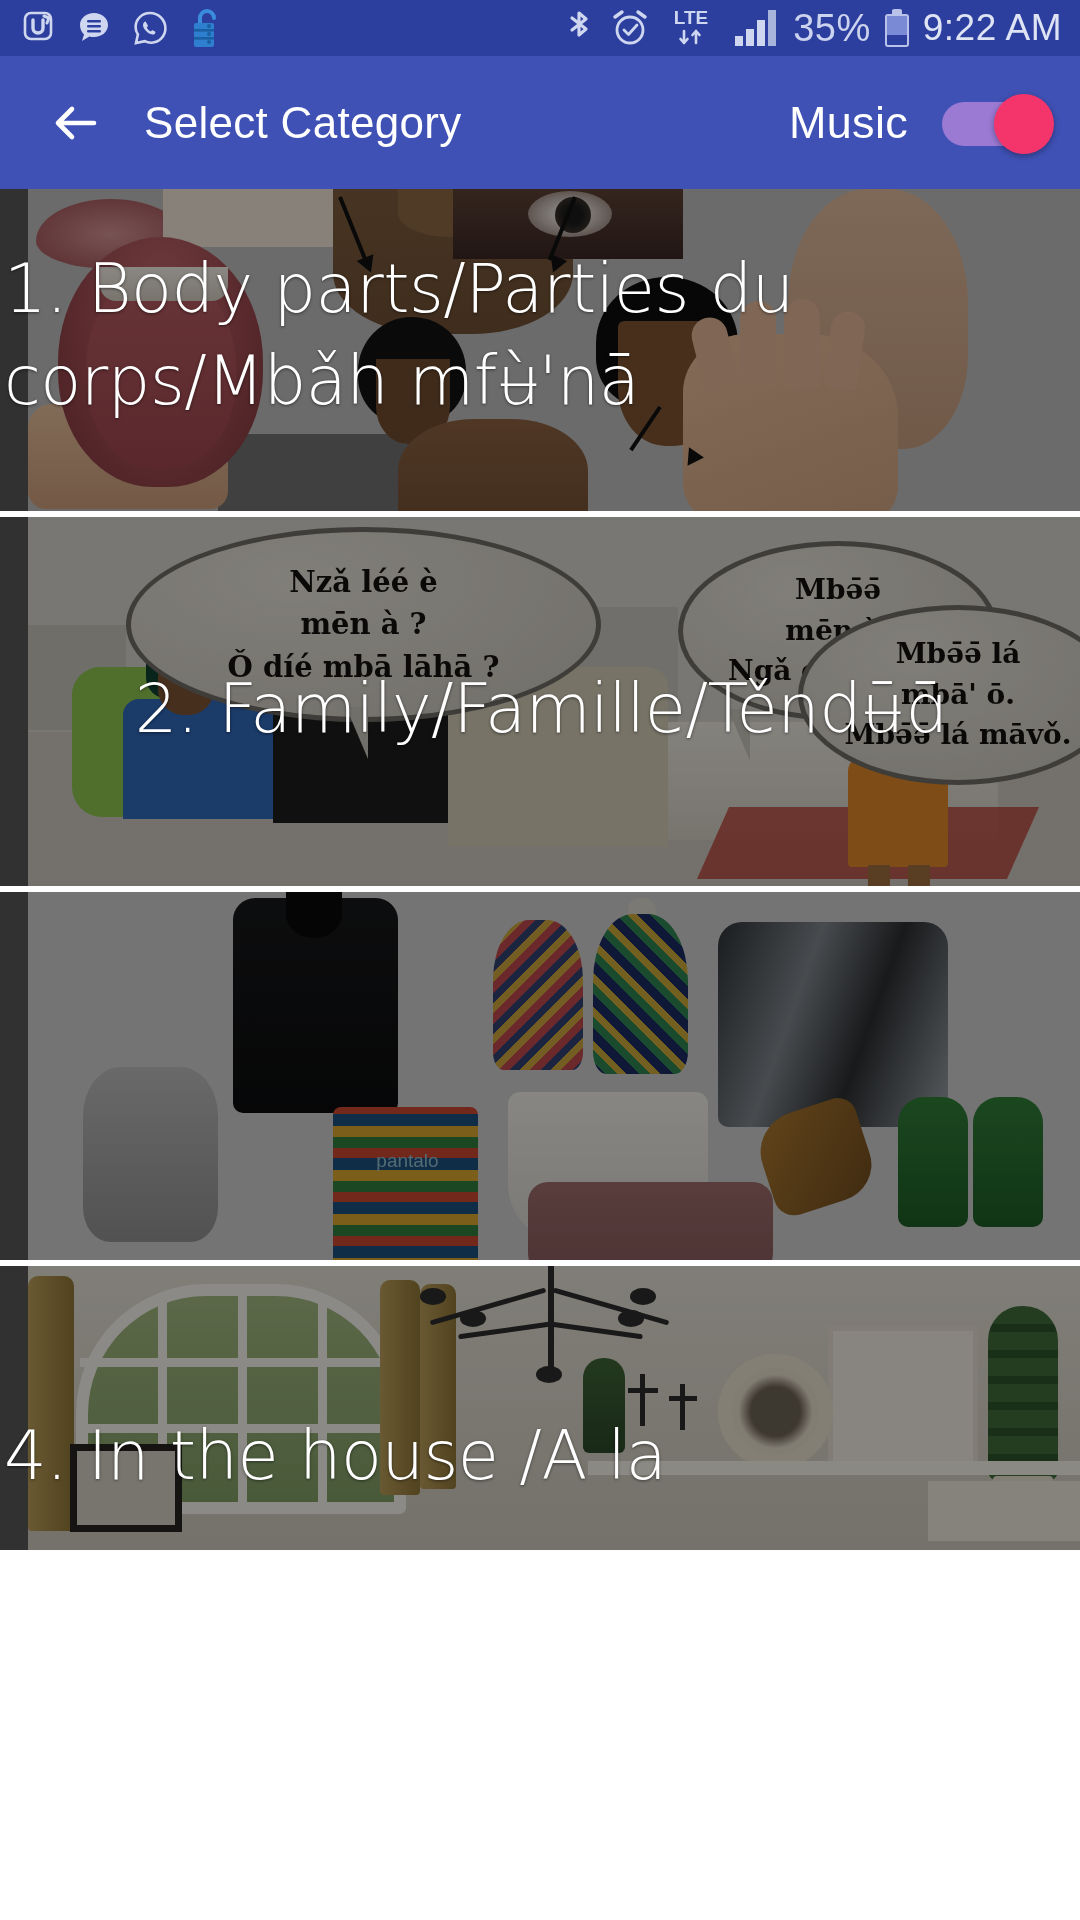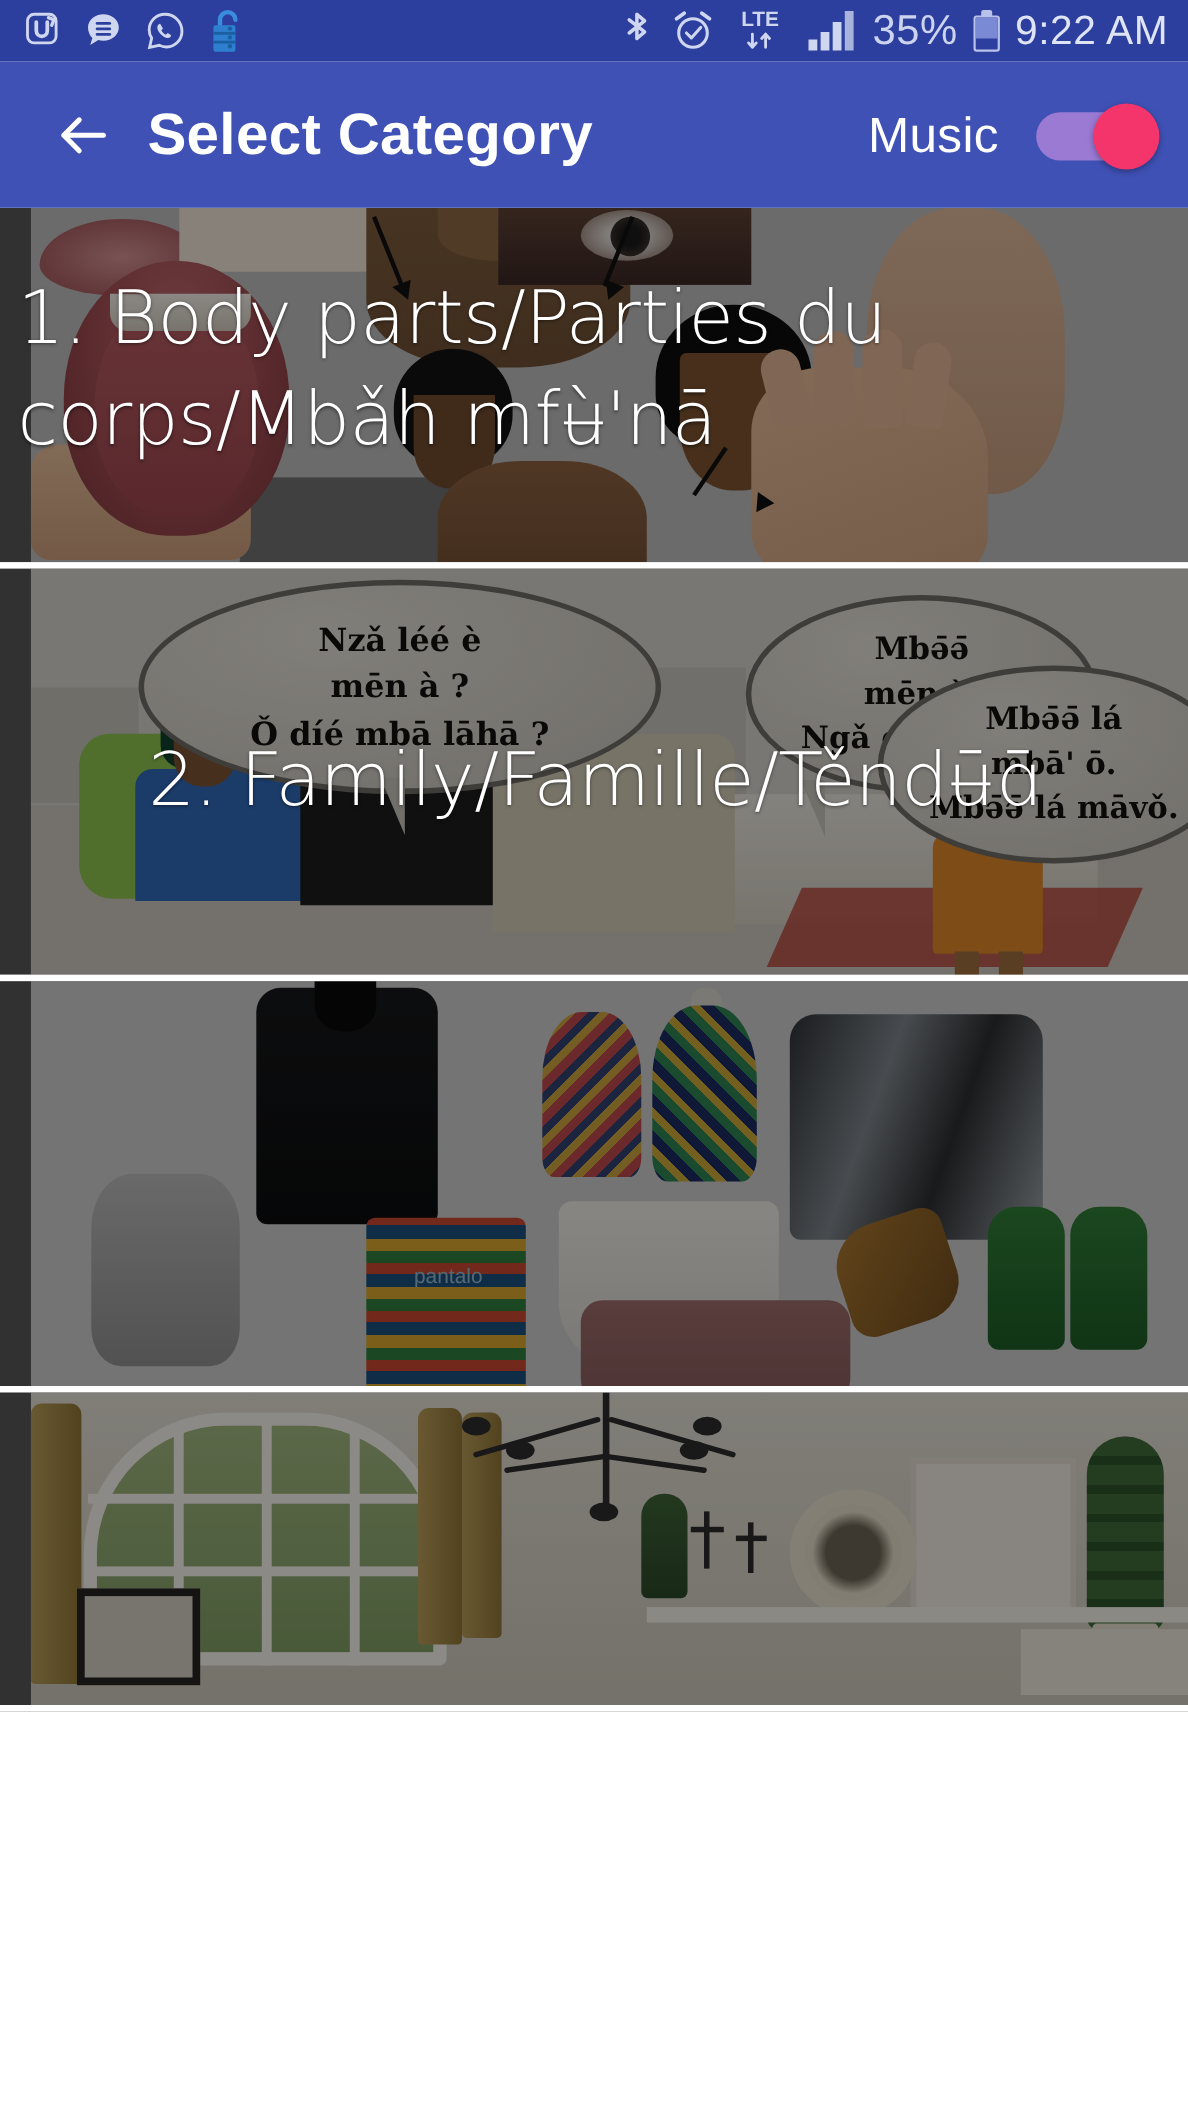--- a/index.html
+++ b/index.html
@@ -48,22 +48,22 @@
     background:#3f51b5;
     display:flex; align-items:center;
     padding:0 34px 0 44px;
   }
   .back-btn{
     width:62px; height:62px;
     display:flex; align-items:center; justify-content:center;
     flex:0 0 auto; cursor:pointer;
   }
   .app-title{
-    color:#ffffff; font-size:53px; font-weight:bold;
-    margin-left:28px; letter-spacing:0.3px;
+    color:#ffffff; font-size:44px; font-weight:normal;
+    margin-left:38px; letter-spacing:0.3px;
     white-space:nowrap;
   }
   .music-label{
     color:#ffffff; font-size:45px; font-weight:normal;
     margin-left:auto; letter-spacing:0.3px;
     white-space:nowrap;
   }
   .switch{
     margin-left:34px; margin-right:0;
     position:relative; width:104px; height:58px;
@@ -104,21 +104,21 @@
     position:absolute; inset:0;
     background:rgba(0,0,0,0.42);
     pointer-events:none;
   }
   .card-label{
     position:absolute; left:0; right:0;
     color:#ffffff;
     font-size:67px; font-weight:300;
     line-height:1.37;
     letter-spacing:-0.5px;
-    padding:0 16px;
+    padding:0 4px;
     text-shadow:0 1px 3px rgba(0,0,0,0.5);
     font-family:"DejaVu Sans", sans-serif;
     font-stretch:condensed;
     z-index:5;
   }
 
   
   #card-1{ height:328px; }
   #card-2{ height:375px; }
   #card-3{ height:374px; }
@@ -552,15 +552,16 @@
       <div class="cross" style="left:600px;top:122px;width:30px;height:5px;"></div>
       <div class="cross" style="left:652px;top:118px;width:5px;height:46px;"></div>
       <div class="cross" style="left:641px;top:130px;width:28px;height:5px;"></div>
       <div class="topiary"></div>
       <div class="pot"></div>
       <div class="mantel"></div>
       <div class="pic-frame"></div>
       <div class="gray-box" style="left:900px;top:215px;width:180px;height:60px;background:#e7e2d6;"></div>
     </div>
     <div class="card-scrim"></div>
+    <div class="card-label">4. In the house /A la</div>
   </div>
 
 </div>
 
 </body></html>

